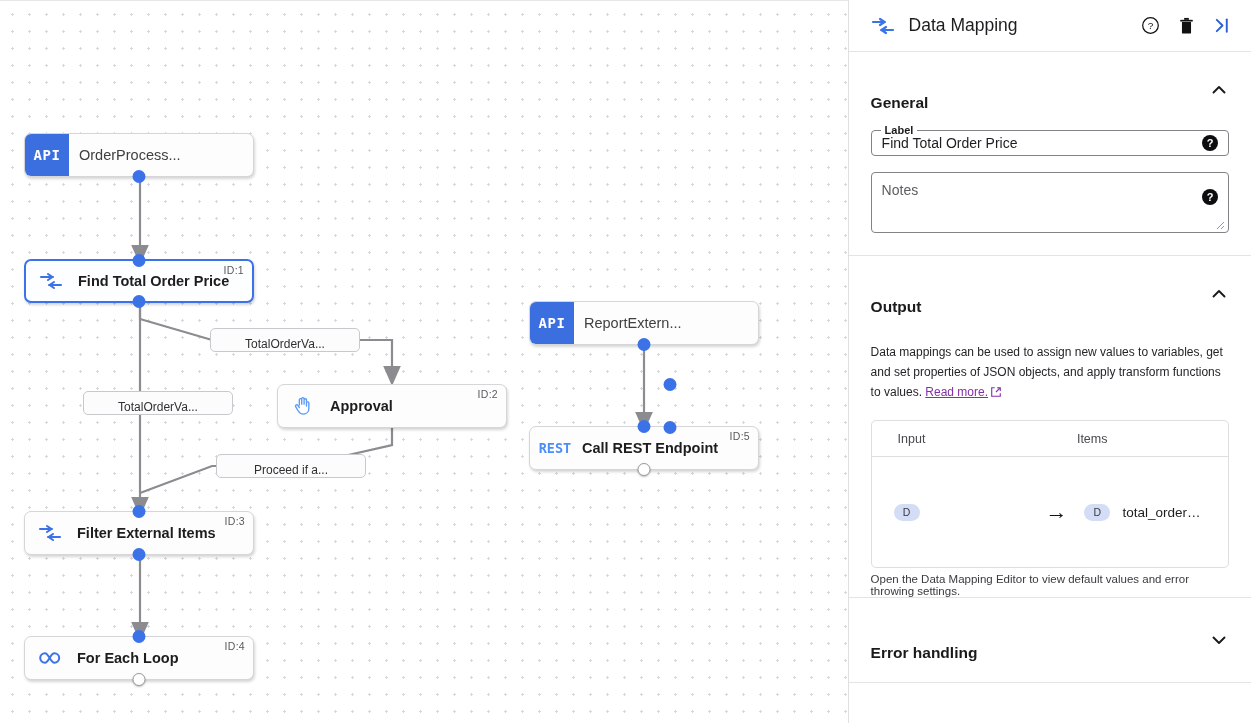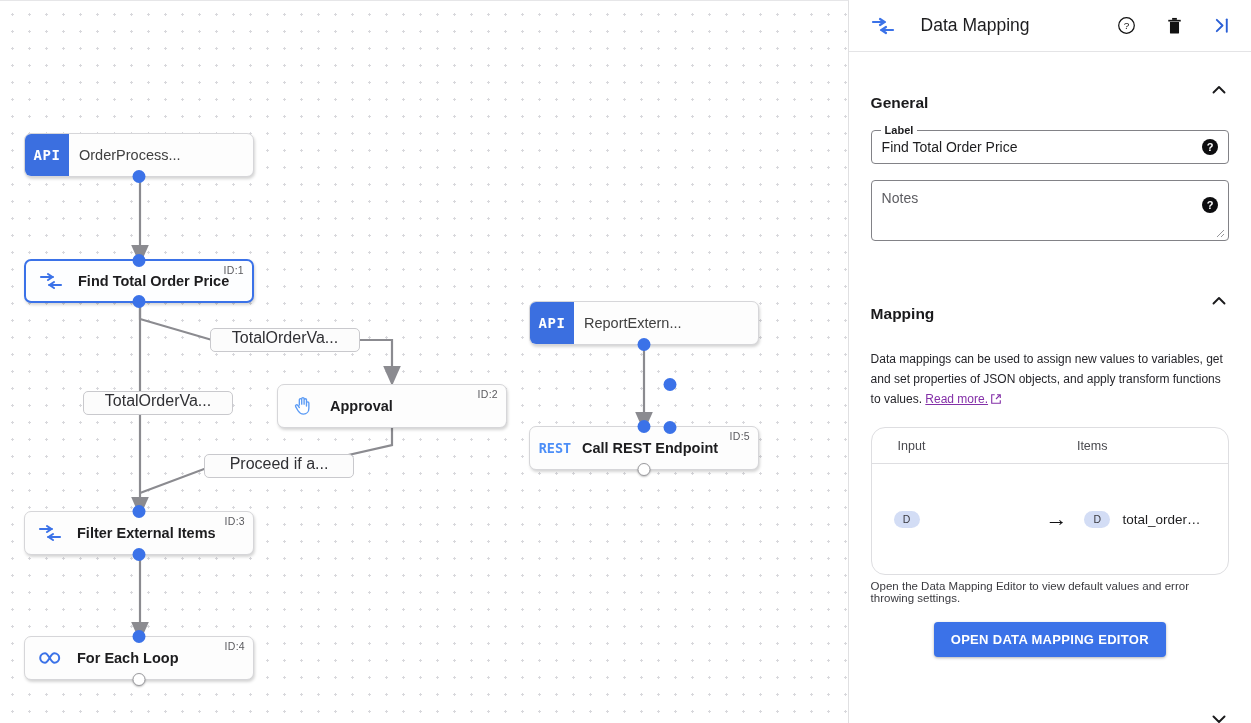--- a/index.html
+++ b/index.html
@@ -92,40 +92,39 @@
   .port.bottom { bottom: -7px; }
   .port.open { background: #ffffff; border: 1.5px solid #9a9a9e; box-shadow: 0 1px 2px rgba(0,0,0,.25); }
 
   
   .edge-label {
     position: absolute;
     height: 24px;
     background: #fcfcfc;
     border: 1px solid #c9c9cd;
     border-radius: 5px;
-    display: flex; align-items: flex-start; justify-content: center;
-    font-size: 16px;
+    display: flex; align-items: flex-end; justify-content: center;
+    font-size: 12px;
     color: #303034;
     padding: 0 10px;
     white-space: nowrap;
     z-index: 4;
   }
 
   
   #panel {
     width: 423px; height: 723px;
     background: #ffffff;
     display: flex; flex-direction: column;
   }
   .panel-header {
     height: 52px; flex: none;
     display: flex; align-items: center;
     padding: 0 14px 0 22px;
     border-bottom: 1px solid #e4e4e6;
-    gap: 12px;
   }
   .panel-header .hdr-icon { color: #3b72e8; display: flex; align-items: center; margin-right: 14px; }
   .panel-header .hdr-title {
     font-size: 17.5px; color: #1d1d1f; font-weight: 400; flex: 1;
   }
   .hdr-btn {
     width: 30px; height: 30px;
     display: flex; align-items: center; justify-content: center;
     cursor: pointer; color: #111;
     margin-left: 6px;
@@ -140,21 +139,21 @@
   .section-head .stitle { font-size: 15.5px; font-weight: 700; color: #1a1a1c; margin-top: 26px; }
   .chev { color: #1a1a1c; display: flex; }
   .divider { height: 1px; background: #e4e4e6; }
 
   
   .field {
     position: relative;
     margin: 8px 10px 0 10px;
     border: 1px solid #828287;
     border-radius: 4px;
-    height: 34px;
+    height: 26px;
     display: flex; align-items: center;
     padding: 0 10px;
   }
   .field .legend {
     position: absolute; top: -7px; left: 9px;
     background: #fff; padding: 0 4px;
     font-size: 11px; font-weight: 700; color: #1a1a1c;
   }
   .field .val { font-size: 14px; color: #1d1d1f; flex: 1; }
   .field.notes { height: 61px; align-items: flex-start; padding-top: 9px; margin-top: 16px; }
@@ -177,21 +176,21 @@
     font-size: 12px; line-height: 20px; color: #25252a;
     padding: 0 10px; margin-top: 16px;
   }
   .desc a { color: #8430a8; text-decoration: underline; }
   .ext-icon { color: #8430a8; display: inline-block; vertical-align: -2px; margin-left: 2px; }
 
   
   .map-table {
     margin: 16px 10px 0 10px;
     border: 1px solid #dedee1;
-    border-radius: 14px;
+    border-radius: 5px;
     overflow: hidden;
   }
   .map-thead {
     display: flex; height: 36px; align-items: center;
     border-bottom: 1px solid #dedee1;
   }
   .map-thead .th { font-size: 12.5px; color: #49494e; }
   .map-thead .th.in { width: 52%; padding-left: 26px; }
   .map-thead .th.out { flex: 1; padding-left: 20px; }
   .map-row { display: flex; align-items: center; min-height: 110px; }
@@ -322,21 +321,21 @@
       <div class="port top"></div>
       <div class="port bottom open"></div>
     </div>
 
     <div class="edge-label" style="left:210px; top:327px; width:150px;">
       <span>TotalOrderVa...</span>
     </div>
     <div class="edge-label" style="left:83px; top:390px; width:150px;">
       <span>TotalOrderVa...</span>
     </div>
-    <div class="edge-label" style="left:204px; top:453px; width:150px;">
+    <div class="edge-label" style="left:216px; top:453px; width:150px;">
       <span>Proceed if a...</span>
     </div>
   </div>
 
   <div id="panel">
 
     <div class="panel-header">
       <span class="hdr-icon">
         <svg width="24" height="18" viewBox="0 0 24 18">
             <path d="M2 5 H14 M9 2 L13.5 5 L9 8" stroke="#3b72e8" stroke-width="2.2" fill="none" stroke-linecap="round" stroke-linejoin="round"></path>
@@ -390,21 +389,21 @@
             </svg>
         </span>
       </div>
       <div style="height:22px"></div>
     </div>
 
     <div class="divider"></div>
 
     <div class="section">
       <div class="section-head">
-        <span class="stitle">Mapping</span>
+        <span class="stitle">Output</span>
         <span class="chev">
           <svg width="20" height="20" viewBox="0 0 20 20">
               <path d="M4.5 12.5 L10 7 L15.5 12.5" stroke="#1a1a1c" stroke-width="1.9" fill="none" stroke-linecap="round" stroke-linejoin="round"></path>
             </svg>
         </span>
       </div>
 
       <div class="desc">
         <span>Data mappings can be used to assign new values to variables, get and set properties of JSON objects, and apply transform functions to values.</span>
         <a href="#">Read more.</a><span class="ext-icon"><svg width="12" height="12" viewBox="0 0 14 14">
@@ -425,23 +424,20 @@
           <div class="arrow">→</div>
           <div class="cell-out">
             <div class="dchip">D</div>
             <div class="varname">total_order…</div>
           </div>
         </div>
       </div>
 
       <div class="hint">Open the Data Mapping Editor to view default values and error throwing settings.</div>
 
-      <div class="btn-row">
-        <button class="primary-btn">OPEN DATA MAPPING EDITOR</button>
-      </div>
     </div>
 
     <div class="divider"></div>
 
     <div class="section">
       <div class="section-head err-head">
         <span class="stitle">Error handling</span>
         <span class="chev">
           <svg width="20" height="20" viewBox="0 0 20 20">
               <path d="M4.5 7.5 L10 13 L15.5 7.5" stroke="#1a1a1c" stroke-width="1.9" fill="none" stroke-linecap="round" stroke-linejoin="round"></path>

